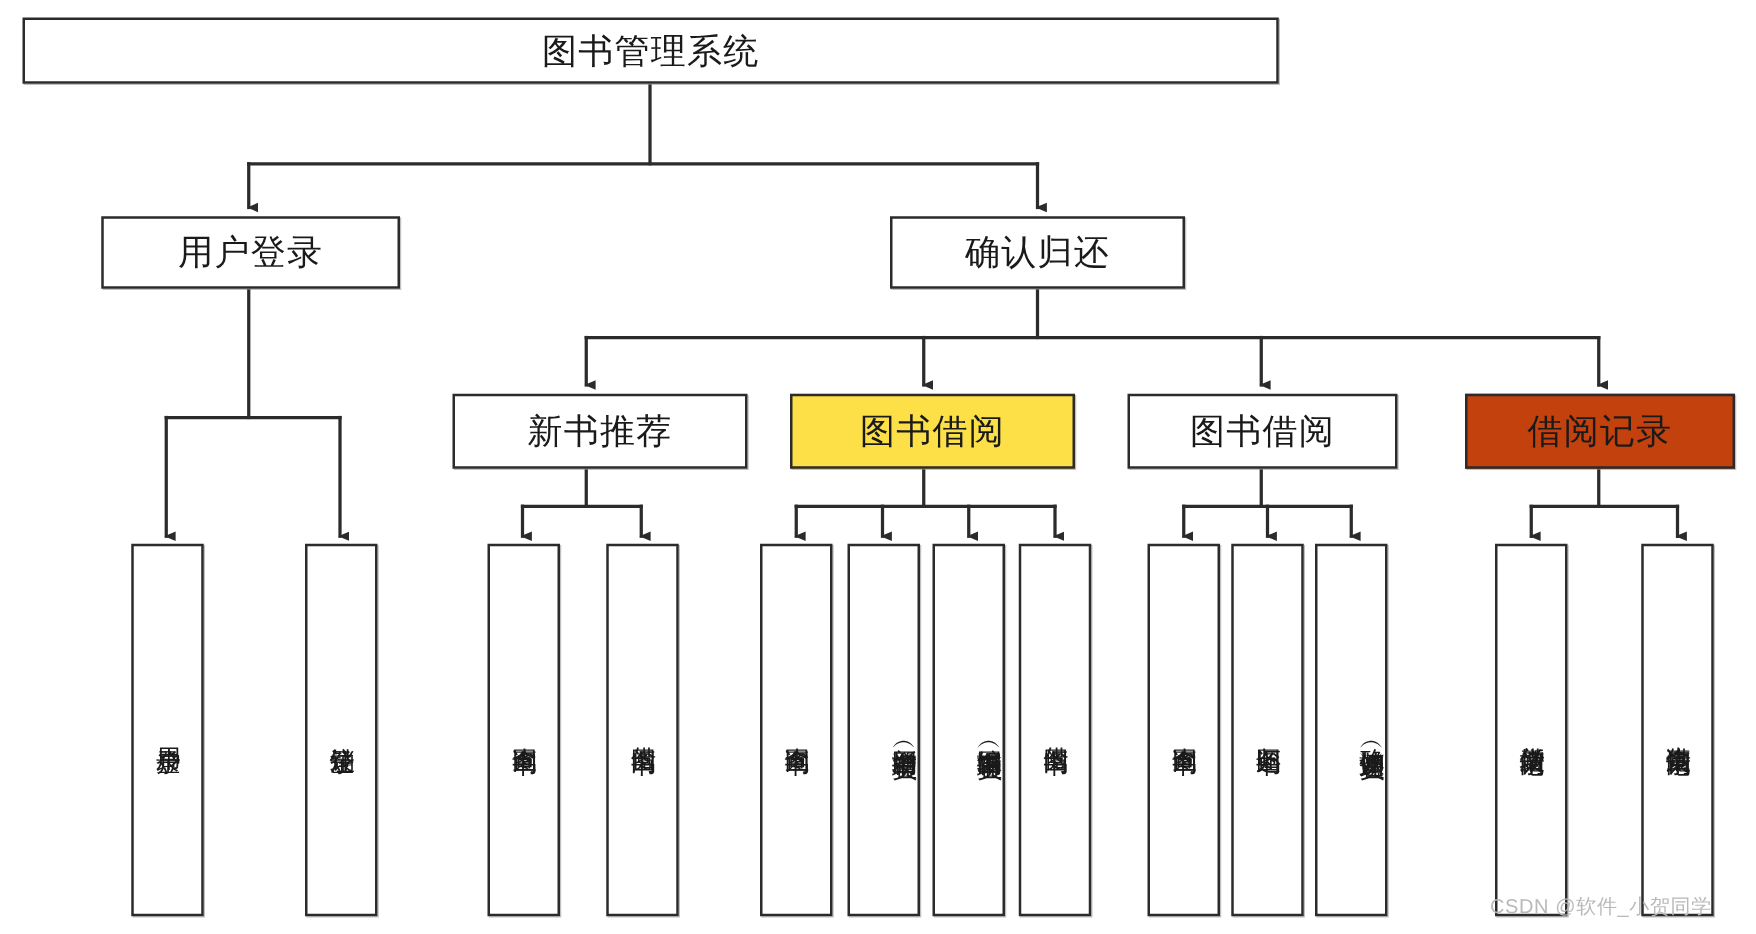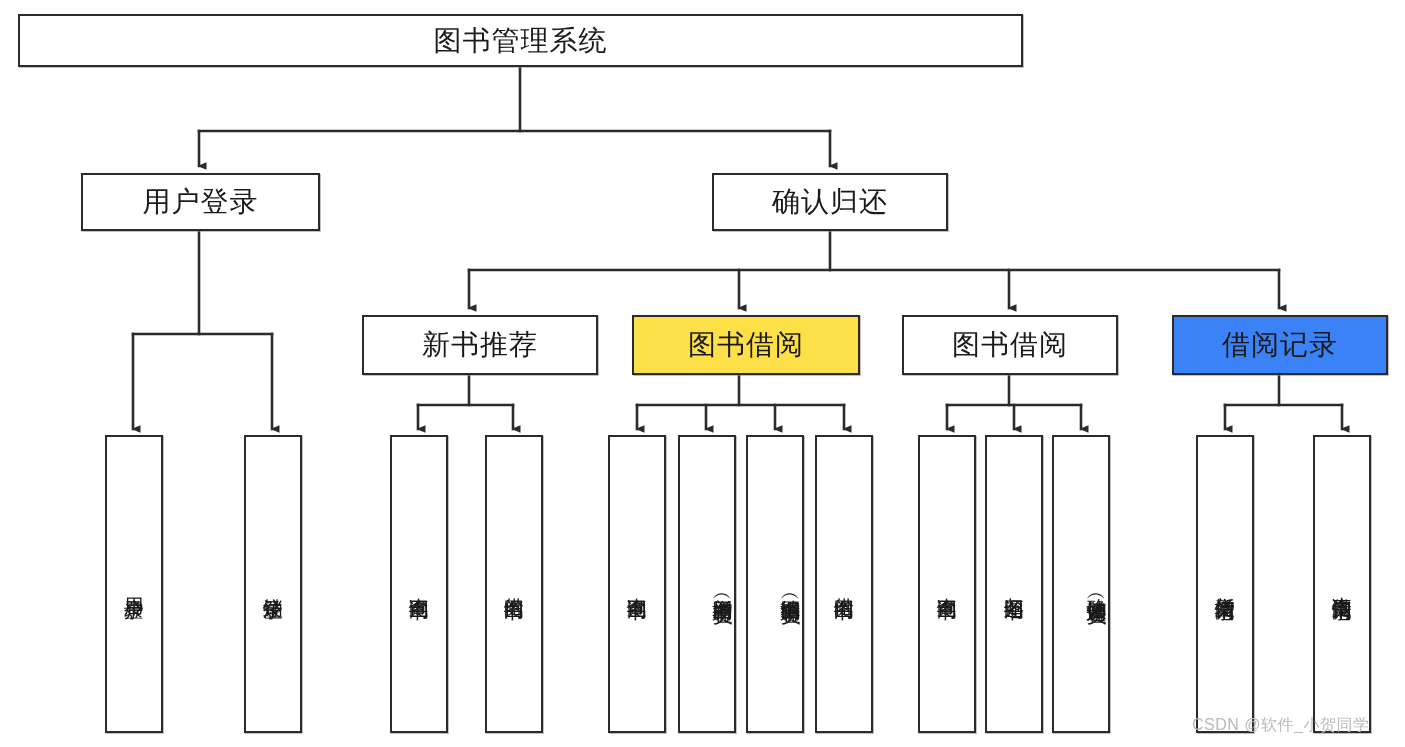--- a/index.html
+++ b/index.html
@@ -143,21 +143,21 @@
 
   <div class="node h" style="left: 362px; top: 315px; width: 236px; height: 60px; border-color: rgb(43, 43, 43); background: rgb(255, 255, 255); color: rgb(26, 26, 26);">
     <span class="lbl">新书推荐</span>
   </div>
   <div class="node h" style="left: 632px; top: 315px; width: 228px; height: 60px; border-color: rgb(43, 43, 43); background: #fde047; color: rgb(26, 26, 26);">
     <span class="lbl">图书借阅</span>
   </div>
   <div class="node h" style="left: 902px; top: 315px; width: 216px; height: 60px; border-color: rgb(43, 43, 43); background: rgb(255, 255, 255); color: rgb(26, 26, 26);">
     <span class="lbl">图书借阅</span>
   </div>
-  <div class="node h" style="left: 1172px; top: 315px; width: 216px; height: 60px; border-color: rgb(43, 43, 43); background: #3b82f6; color: rgb(26, 26, 26);">
+  <div class="node h" style="left: 1172px; top: 315px; width: 216px; height: 60px; border-color: rgb(43, 43, 43); background: #c2410c; color: rgb(26, 26, 26);">
     <span class="lbl">借阅记录</span>
   </div>
 
   <div class="node v center" style="left: 390px; top: 435px; width: 58px; height: 298px; border-color: rgb(43, 43, 43); background: rgb(255, 255, 255); color: rgb(26, 26, 26);">
     <span class="lbl">查询图书</span>
   </div>
   <div class="node v center" style="left: 485px; top: 435px; width: 58px; height: 298px; border-color: rgb(43, 43, 43); background: rgb(255, 255, 255); color: rgb(26, 26, 26);">
     <span class="lbl">借阅图书</span>
   </div>
 

